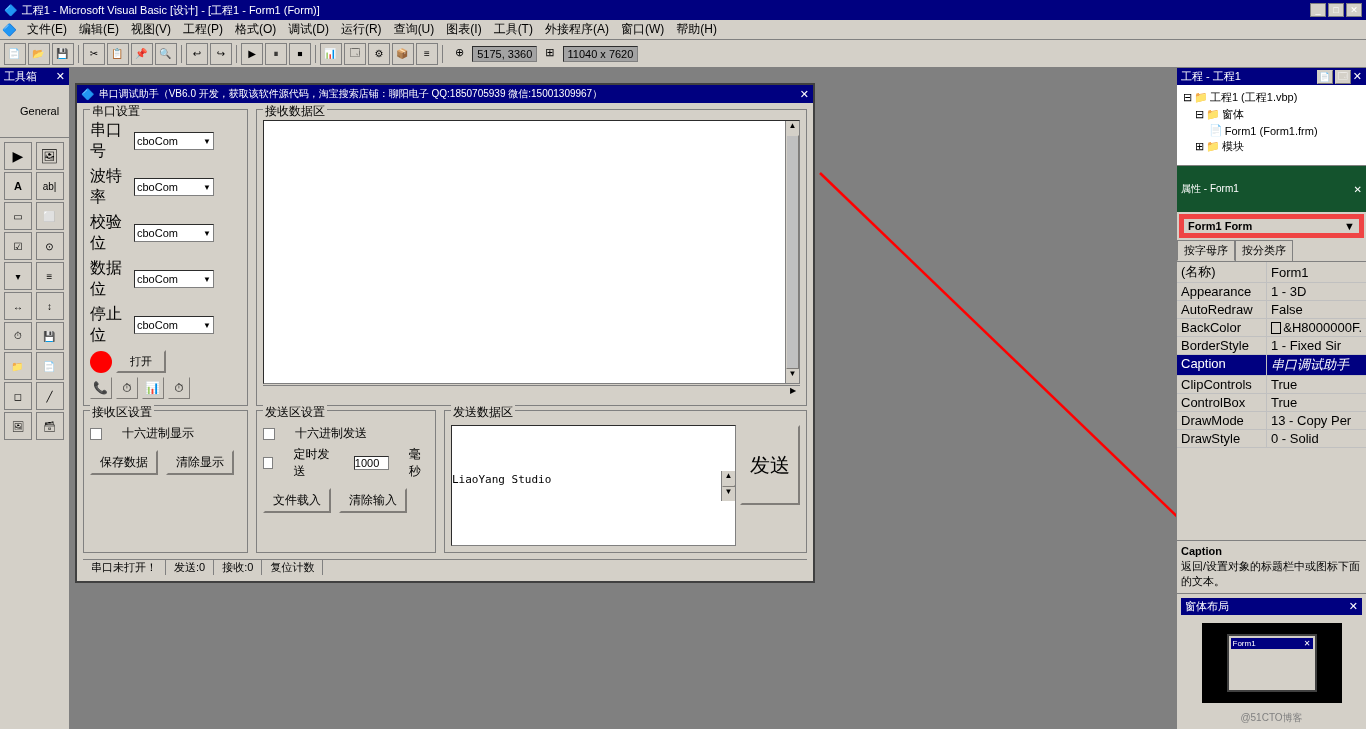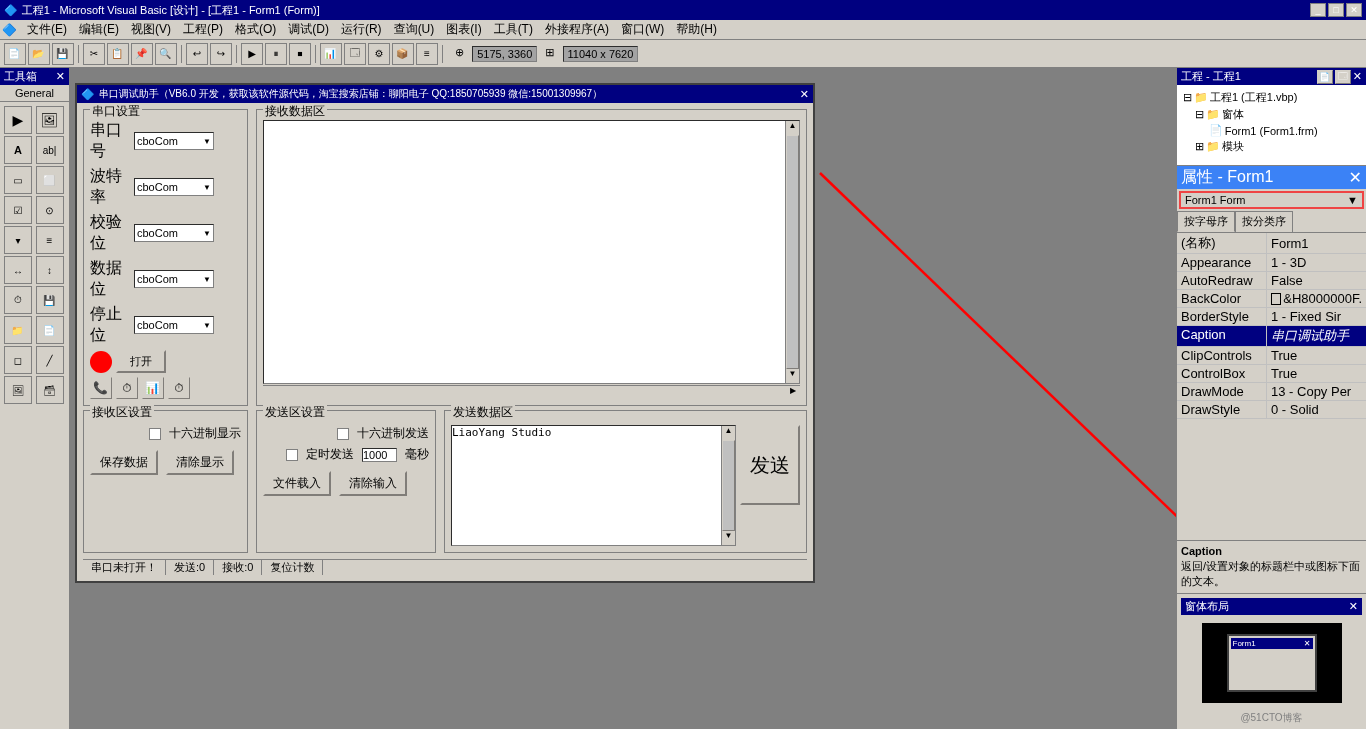--- a/index.html
+++ b/index.html
@@ -21,40 +21,40 @@
     .toolbar-sep { width: 1px; height: 18px; background: #808080; margin: 0 2px; }
     .toolbar-coords { font-size: 11px; margin-left: 8px; display: flex; gap: 8px; }
     .toolbar-coord { border: 1px inset #808080; background: #a3a3a3; padding: 1px 4px; font-size: 11px; }
 
     
     .main-layout { display: flex; height: calc(729px - 68px); }
 
     
     .toolbox { width: 70px; background: #d4d0c8; border-right: 1px solid #808080; }
     .toolbox-header { background: #000080; color: white; text-align: center; padding: 2px; font-size: 11px; display: flex; justify-content: space-between; align-items: center; padding: 1px 4px; }
-    .toolbox-general { text-align: center; font-size: 11px; padding: 2px; border-bottom: 1px solid #808080; }
+    .toolbox-general { text-align: center; font-size: 11px; padding: 20px; border-bottom: 1px solid #808080; }
     .toolbox-grid { display: grid; grid-template-columns: 1fr 1fr; gap: 2px; padding: 4px; }
     .tool-btn { width: 28px; height: 28px; background: #d4d0c8; border: 1px solid #808080; display: flex; align-items: center; justify-content: center; cursor: pointer; font-size: 14px; }
 
     
     .design-area { flex: 1; background: #808080; position: relative; overflow: hidden; }
 
     
     .right-panel { width: 190px; background: #d4d0c8; border-left: 1px solid #808080; display: flex; flex-direction: column; }
 
     
     .project-panel { border-bottom: 1px solid #808080; }
     .panel-header { background: #000080; color: white; display: flex; justify-content: space-between; align-items: center; padding: 1px 4px; font-size: 11px; }
     .panel-content { padding: 4px; font-size: 11px; }
     .tree-item { padding: 1px 2px; cursor: pointer; display: flex; align-items: center; gap: 2px; }
 
     
     .props-panel { flex: 1; display: flex; flex-direction: column; }
-    .props-header { background: #3b82f6; color: white; display: flex; justify-content: space-between; align-items: center; padding: 1px 4px; font-size: 16px; }
-    .props-dropdown { background: #d4d0c8; border: 2px solid #ef4444; padding: 1px 4px; font-size: 11px; display: flex; align-items: center; justify-content: space-between; margin: 2px; }
+    .props-header { background: #14532d; color: white; display: flex; justify-content: space-between; align-items: center; padding: 16px 4px; font-size: 10px; }
+    .props-dropdown { background: #d4d0c8; border: 5px solid #ef4444; padding: 1px 4px; font-size: 11px; display: flex; align-items: center; justify-content: space-between; margin: 2px; font-weight: bold; }
     .props-tabs { display: flex; border-bottom: 1px solid #808080; }
     .props-tab { padding: 2px 6px; font-size: 11px; cursor: pointer; border: 1px solid #808080; border-bottom: none; background: #d4d0c8; }
     .props-tab.active { background: #d4d0c8; border-bottom: 1px solid #d4d0c8; }
     .props-table { flex: 1; overflow-y: auto; font-size: 13px; }
     .props-row { display: flex; border-bottom: 1px solid #c0c0c0; }
     .props-row.selected { background: #000080; color: white; }
     .props-row.selected .prop-val { color: white; font-style: italic; }
     .prop-name { width: 90px; padding: 1px 4px; border-right: 1px solid #c0c0c0; overflow: hidden; white-space: nowrap; }
     .prop-val { flex: 1; padding: 1px 4px; overflow: hidden; white-space: nowrap; display: flex; align-items: center; gap: 2px; }
     .color-swatch { width: 12px; height: 12px; display: inline-block; border: 1px solid #000; }
@@ -74,21 +74,21 @@
     .form-window { position: absolute; top: 10px; left: 10px; width: 730px; height: 510px; background: #d4d0c8; border: 2px solid #808080; }
     .form-title { background: #000080; color: white; height: 18px; display: flex; align-items: center; justify-content: space-between; padding: 0 4px; font-size: 11px; }
     .form-title-text { display: flex; align-items: center; gap: 4px; }
     .form-row { display: flex; align-items: center; margin-bottom: 4px; gap: 4px; }
     .form-label { width: 40px; font-size: 16px; }
     .combo-box { background: white; border: 1px inset #808080; height: 18px; width: 80px; display: flex; align-items: center; justify-content: space-between; padding: 0 2px; font-size: 11px; }
     .combo-arrow { font-size: 8px; }
     .open-btn { background: #d4d0c8; border: 2px outset #d4d0c8; padding: 2px 12px; cursor: pointer; font-size: 11px; }
     .red-circle { width: 22px; height: 22px; background: red; border-radius: 50%; }
 
-    .checkbox-row { display: flex; align-items: center; gap: 8px; margin-bottom: 4px; justify-content: flex-end; }
+    .checkbox-row { display: flex; align-items: center; gap: 20px; margin-bottom: 4px; }
     .cb { width: 12px; height: 12px; border: 1px solid #808080; background: white; display: inline-block; }
     .action-btn { background: #d4d0c8; border: 2px outset #d4d0c8; padding: 2px 8px; cursor: pointer; font-size: 12px; margin-right: 4px; }
     .send-btn-big { background: #d4d0c8; border: 2px outset #d4d0c8; width: 60px; height: 80px; font-size: 20px; cursor: pointer; display: flex; align-items: center; justify-content: center; }
     .status-item { padding: 0 8px; border-right: 1px solid #808080; height: 100%; display: flex; align-items: center; }
 
     
     .arrow-overlay { position: absolute; top: 0; left: 0; width: 100%; height: 100%; pointer-events: none; }
 
     .icon-row { display: flex; gap: 4px; margin-top: 4px; }
     .small-icon { width: 22px; height: 22px; background: #d4d0c8; border: 1px outset #d4d0c8; display: flex; align-items: center; justify-content: center; font-size: 12px; cursor: pointer; }
@@ -308,21 +308,21 @@
                 <button class="action-btn">文件载入</button>
                 <button class="action-btn">清除输入</button>
               </div>
             </div>
           </div>
 
           <div style="flex:1; border:1px solid #808080; padding:6px; position:relative; display:flex; flex-direction:column;">
             <span style="position:absolute; top:-7px; left:6px; background:#d4d0c8; padding:0 2px; font-size:12px;">发送数据区</span>
             <div style="display:flex; gap:4px; flex:1; margin-top:8px;">
               <div style="flex:1; display:flex; flex-direction:column;">
-                <div style="flex:1; background:white; border:1px inset #808080; display:flex;">
+                <div style="flex:1; background:white; border:1px inset #808080; display:flex;align-items:center;">
                   <textarea style="flex: 1 1 0%; border: none; resize: none; font-size: 11px; font-family: monospace; background: white;">LiaoYang Studio</textarea>
                   <div style="width:14px; background:#d4d0c8; border-left:1px solid #808080; display:flex; flex-direction:column;">
                     <div style="height:14px; text-align:center; font-size:8px; cursor:pointer;">▲</div>
                     <div style="flex:1; background:#c0c0c0; border:1px outset #d4d0c8;"></div>
                     <div style="height:14px; text-align:center; font-size:8px; cursor:pointer;">▼</div>
                   </div>
                 </div>
               </div>
               <button class="send-btn-big" style="width:60px; font-size:20px; font-family:'SimSun','宋体',sans-serif;">发送</button>
             </div>

